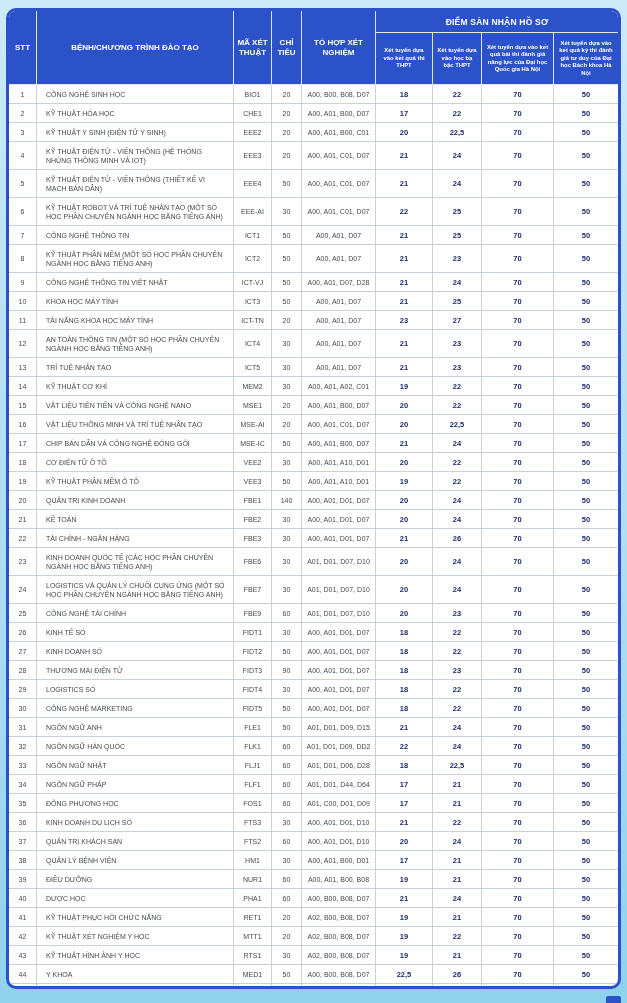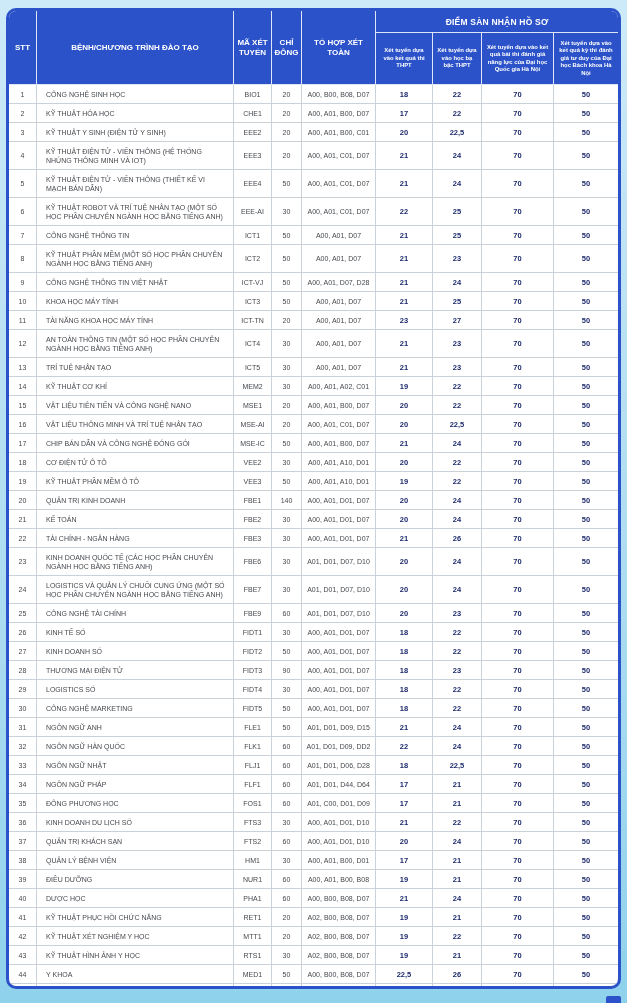--- a/index.html
+++ b/index.html
@@ -80,23 +80,23 @@
         <col style="width:74px">
         <col style="width:57px">
       <col style="width:49px">
         <col style="width:72px">
         <col style="width:64px">
     </colgroup>
     <thead>
       <tr>
         <th class="main" rowspan="2">STT</th>
         <th class="main" rowspan="2">BỆNH/CHƯƠNG TRÌNH ĐÀO TẠO</th>
-        <th class="main" rowspan="2">MÃ XÉT TUYỂN</th>
-        <th class="main" rowspan="2">CHỈ ĐÔNG</th>
-        <th class="main" rowspan="2">TỔ HỢP XÉT TOÀN</th>
+        <th class="main" rowspan="2">MÃ XÉT THUẬT</th>
+        <th class="main" rowspan="2">CHỈ TIÊU</th>
+        <th class="main" rowspan="2">TỔ HỢP XÉT NGHIỆM</th>
         <th class="group" colspan="4">ĐIỂM SÀN NHẬN HỒ SƠ</th>
       </tr>
       <tr>
         <th class="sub">Xét tuyển dựa vào kết quả thi THPT</th>
         <th class="sub">Xét tuyển dựa vào học bạ bậc THPT</th>
         <th class="sub">Xét tuyển dựa vào kết quả bài thi đánh giá năng lực của Đại học Quốc gia Hà Nội</th>
         <th class="sub">Xét tuyển dựa vào kết quả kỳ thi đánh giá tư duy của Đại học Bách khoa Hà Nội</th>
       </tr>
     </thead>
     <tbody id="tbody">

